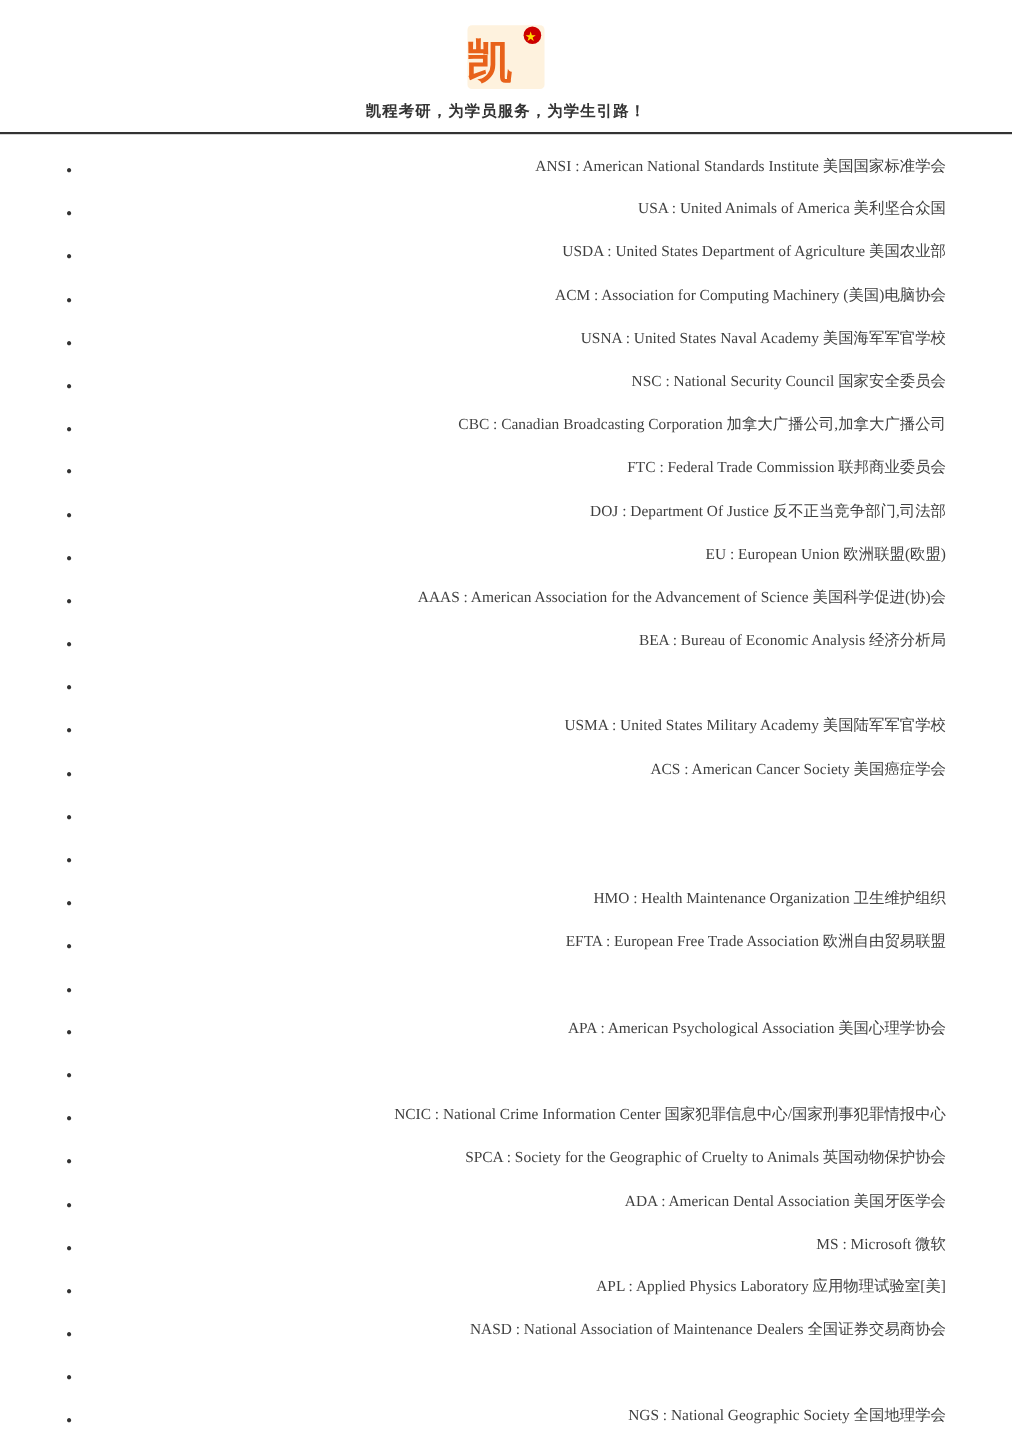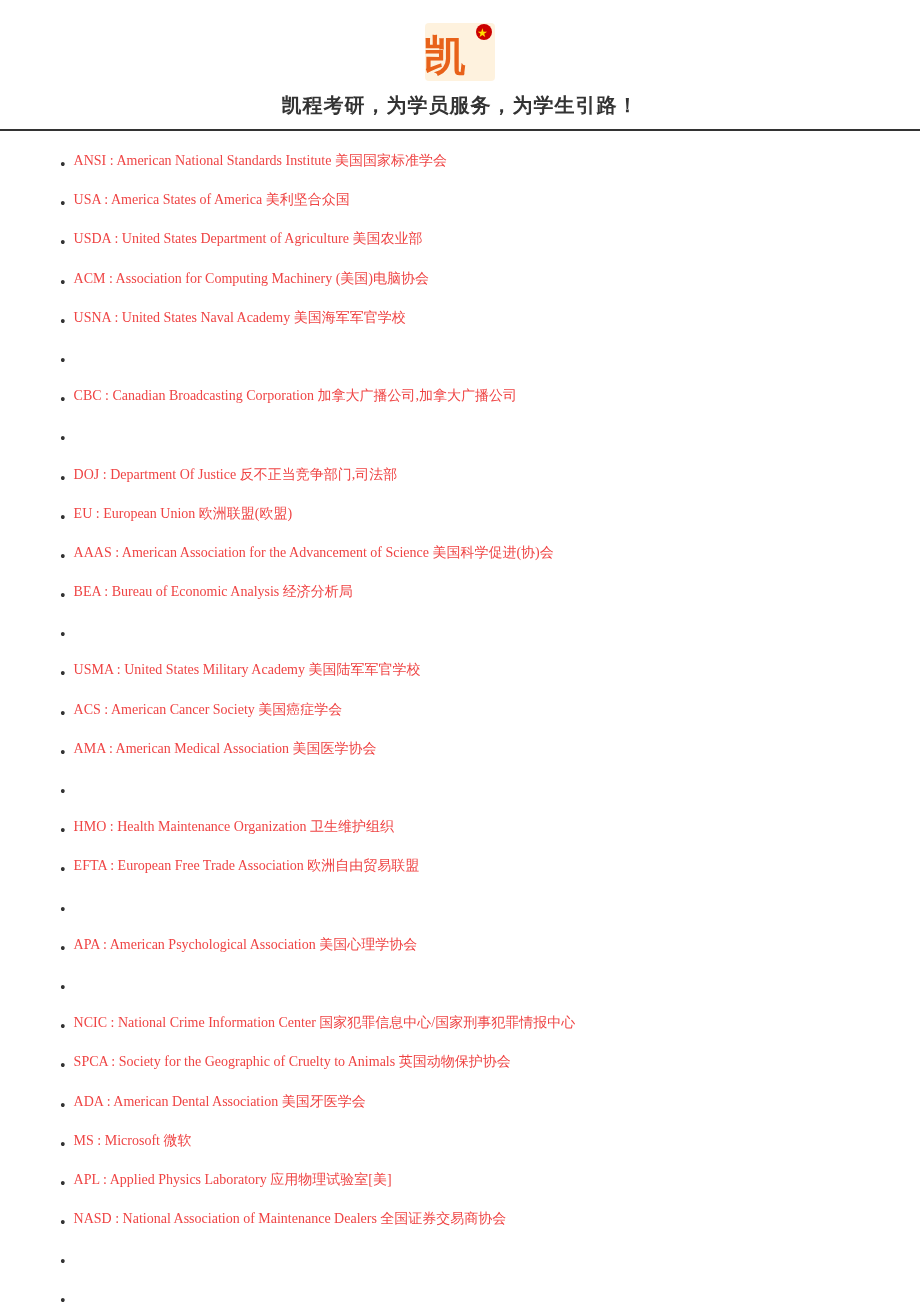--- a/index.html
+++ b/index.html
@@ -27,21 +27,21 @@
       display: flex;
       align-items: center;
       gap: 10px;
     }
     
     .logo-shape {
       width: 80px;
       height: 68px;
     }
     .header-tagline {
-      font-size: 20px;
+      font-size: 14px;
       font-weight: bold;
       color: #333;
       margin-top: 6px;
       letter-spacing: 1px;
     }
     .content {
       padding: 0 60px 30px 60px;
     }
     .list-item {
       display: flex;
@@ -52,21 +52,22 @@
     .bullet {
       flex-shrink: 0;
       margin-right: 8px;
       margin-top: 2px;
       font-size: 16px;
       color: #333;
     }
     .item-text {
       flex: 1;
       font-size: 14px;
-      color: #ef4444;
+      color: #404040;
+      text-align: right;
     }
   </style>
 </head>
 <body>
 
 <div class="header">
   <div class="logo-container">
     <svg class="logo-shape" viewBox="0 0 80 68" xmlns="http://www.w3.org/2000/svg">
 
       <rect x="5" y="5" width="70" height="58" rx="4" fill="#f5a623" opacity="0.15"></rect>
@@ -82,43 +83,45 @@
 </div>
 
 <div class="content">
   <div id="list-container">
       <div class="list-item">
         <span class="bullet">•</span>
         <span class="item-text">ANSI : American National Standards Institute  美国国家标准学会</span>
       </div>
       <div class="list-item">
         <span class="bullet">•</span>
-        <span class="item-text">USA : America States of America  美利坚合众国</span>
+        <span class="item-text">USA : United Animals of America  美利坚合众国</span>
       </div>
       <div class="list-item">
         <span class="bullet">•</span>
         <span class="item-text">USDA : United States Department of Agriculture  美国农业部</span>
       </div>
       <div class="list-item">
         <span class="bullet">•</span>
         <span class="item-text">ACM : Association for Computing Machinery (美国)电脑协会</span>
       </div>
       <div class="list-item">
         <span class="bullet">•</span>
         <span class="item-text">USNA : United States Naval Academy  美国海军军官学校</span>
       </div>
       <div class="list-item">
         <span class="bullet">•</span>
+        <span class="item-text">NSC : National Security Council  国家安全委员会</span>
       </div>
       <div class="list-item">
         <span class="bullet">•</span>
         <span class="item-text">CBC : Canadian Broadcasting Corporation  加拿大广播公司,加拿大广播公司</span>
       </div>
       <div class="list-item">
         <span class="bullet">•</span>
+        <span class="item-text">FTC : Federal Trade Commission  联邦商业委员会</span>
       </div>
       <div class="list-item">
         <span class="bullet">•</span>
         <span class="item-text">DOJ : Department Of Justice  反不正当竞争部门,司法部</span>
       </div>
       <div class="list-item">
         <span class="bullet">•</span>
         <span class="item-text">EU : European Union  欧洲联盟(欧盟)</span>
       </div>
       <div class="list-item">
@@ -135,21 +138,20 @@
       <div class="list-item">
         <span class="bullet">•</span>
         <span class="item-text">USMA : United States Military Academy  美国陆军军官学校</span>
       </div>
       <div class="list-item">
         <span class="bullet">•</span>
         <span class="item-text">ACS : American Cancer Society  美国癌症学会</span>
       </div>
       <div class="list-item">
         <span class="bullet">•</span>
-        <span class="item-text">AMA : American Medical Association  美国医学协会</span>
       </div>
       <div class="list-item">
         <span class="bullet">•</span>
       </div>
       <div class="list-item">
         <span class="bullet">•</span>
         <span class="item-text">HMO : Health Maintenance Organization  卫生维护组织</span>
       </div>
       <div class="list-item">
         <span class="bullet">•</span>
@@ -187,15 +189,16 @@
       </div>
       <div class="list-item">
         <span class="bullet">•</span>
         <span class="item-text">NASD : National Association of Maintenance Dealers  全国证券交易商协会</span>
       </div>
       <div class="list-item">
         <span class="bullet">•</span>
       </div>
       <div class="list-item">
         <span class="bullet">•</span>
+        <span class="item-text">NGS : National Geographic Society  全国地理学会</span>
       </div>
     </div>
 </div>
 
 </body></html>

